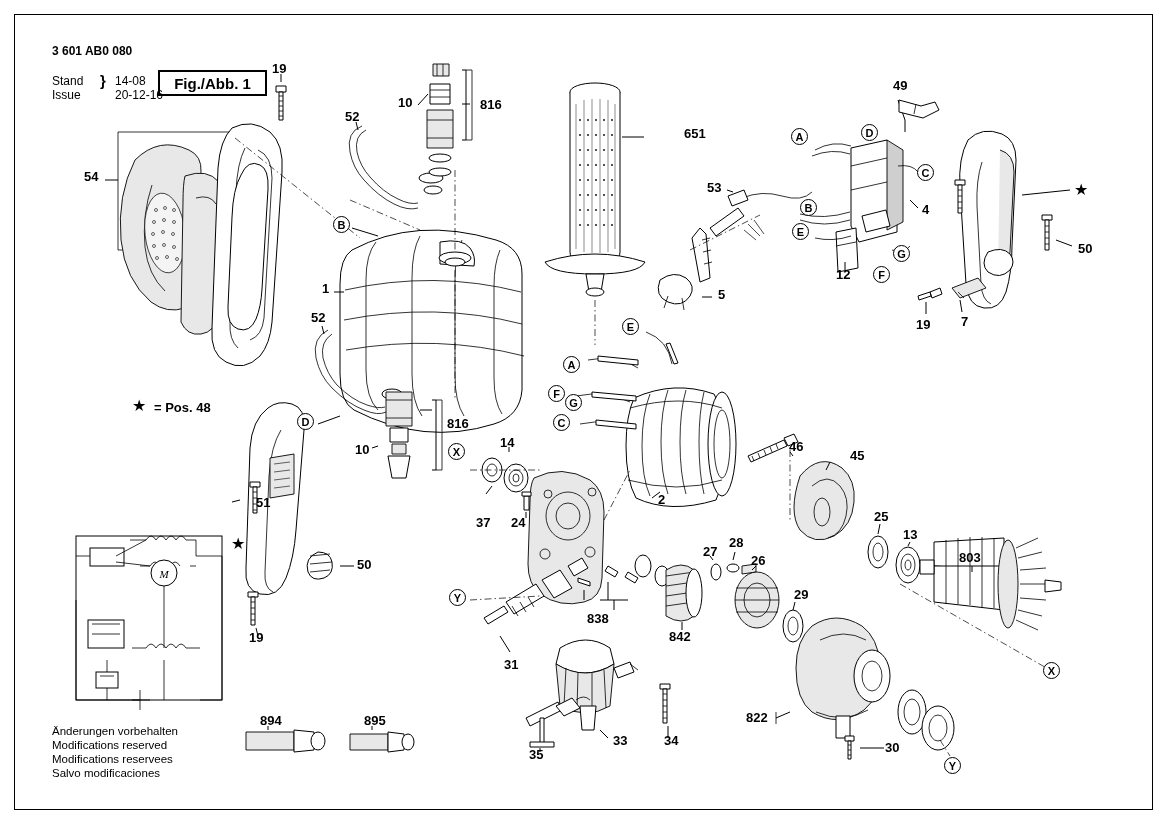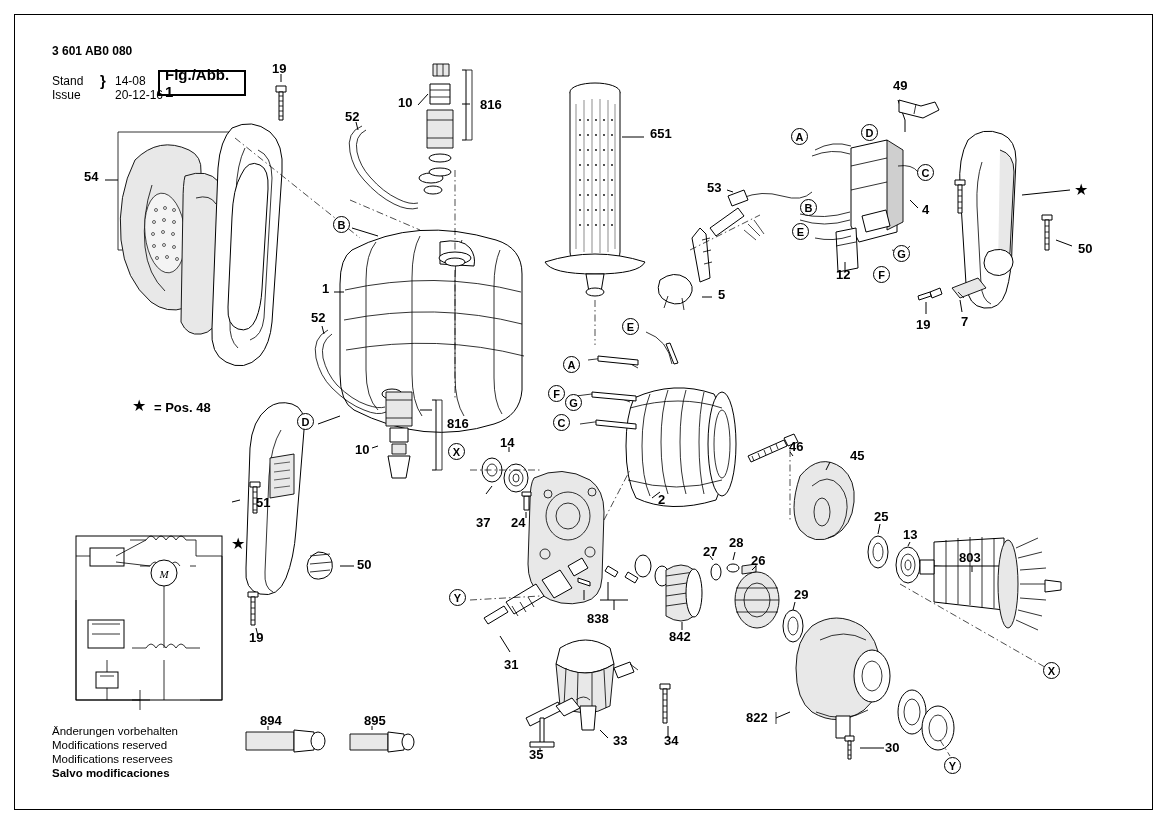--- a/index.html
+++ b/index.html
@@ -102,32 +102,32 @@
   <div class="border"></div>
 
   <div class="hdr bold" style="left:52px; top:44px;">3 601 AB0 080</div>
 
   <div class="hdr" style="left:52px; top:74px;">Stand</div>
   <div class="hdr" style="left:52px; top:88px;">Issue</div>
   <div class="hdr bold" style="left:100px; top:72px; font-size:15px;">}</div>
   <div class="hdr" style="left:115px; top:74px;">14-08</div>
   <div class="hdr" style="left:115px; top:88px;">20-12-16</div>
 
-  <div class="figbox" style="left:158px; top:70px; width:88px; height:26px;">Fig./Abb. 1</div>
+  <div class="figbox" style="left:158px; top:70px; width:109px; height:26px;">Fig./Abb. 1</div>
 
   <div class="star" style="left:132px; top:398px;">★</div>
   <div class="lbl" style="left:154px; top:401px;">= Pos. 48</div>
 
   <div class="star" style="left:1074px; top:182px;">★</div>
   <div class="star" style="left:231px; top:536px;">★</div>
 
   <div class="footer" style="left:52px; top:724px;">Änderungen vorbehalten</div>
   <div class="footer" style="left:52px; top:738px;">Modifications reserved</div>
   <div class="footer" style="left:52px; top:752px;">Modifications reservees</div>
-  <div class="footer" style="left:52px; top:766px;font-weight:bold;">Salvo modificaciones</div>
+  <div class="footer" style="left:52px; top:766px;">Salvo modificaciones</div>
 
   <svg class="art" viewBox="0 0 1169 826">
 
     <path class="thin" d="M118 132 L118 250 M118 132 L232 132 M118 250 L232 250"></path>
     <path class="leader" d="M105 180 L118 180"></path>
 
     <path class="part-gray" d="M135 160 q-18 35 -14 80 q4 40 30 62 q16 12 34 6 q10 -4 12 -16 l4 -120 q1 -16 -12 -22 q-30 -14 -54 10 z"></path>
     <path class="thin" d="M152 185 q-10 30 -7 62 q3 28 20 44"></path>
     <ellipse class="hatch" cx="165" cy="233" rx="20" ry="40" transform="rotate(-6 165 233)"></ellipse>
     <g stroke="#000" stroke-width="0.6" fill="none">
@@ -592,21 +592,21 @@
 
     <path class="dash" d="M470 470 L540 470"></path>
     <path class="dash" d="M470 600 L540 596"></path>
     <path class="dash" d="M604 520 L630 470"></path>
     <path class="dash" d="M940 740 L950 756"></path>
   </svg>
 
   <div class="lbl" style="left:272px; top:62px;">19</div>
   <div class="lbl" style="left:398px; top:96px;">10</div>
   <div class="lbl" style="left:480px; top:98px;">816</div>
-  <div class="lbl" style="left:650px; top:127px;">651</div>
+  <div class="lbl" style="left:684px; top:127px;">651</div>
   <div class="lbl" style="left:893px; top:79px;">49</div>
   <div class="lbl" style="left:345px; top:110px;">52</div>
   <div class="lbl" style="left:84px;  top:170px;">54</div>
   <div class="lbl" style="left:707px; top:181px;">53</div>
   <div class="lbl" style="left:922px; top:203px;">4</div>
   <div class="lbl" style="left:1078px;top:242px;">50</div>
   <div class="lbl" style="left:836px; top:268px;">12</div>
   <div class="lbl" style="left:322px; top:282px;">1</div>
   <div class="lbl" style="left:718px; top:288px;">5</div>
   <div class="lbl" style="left:916px; top:318px;">19</div>

